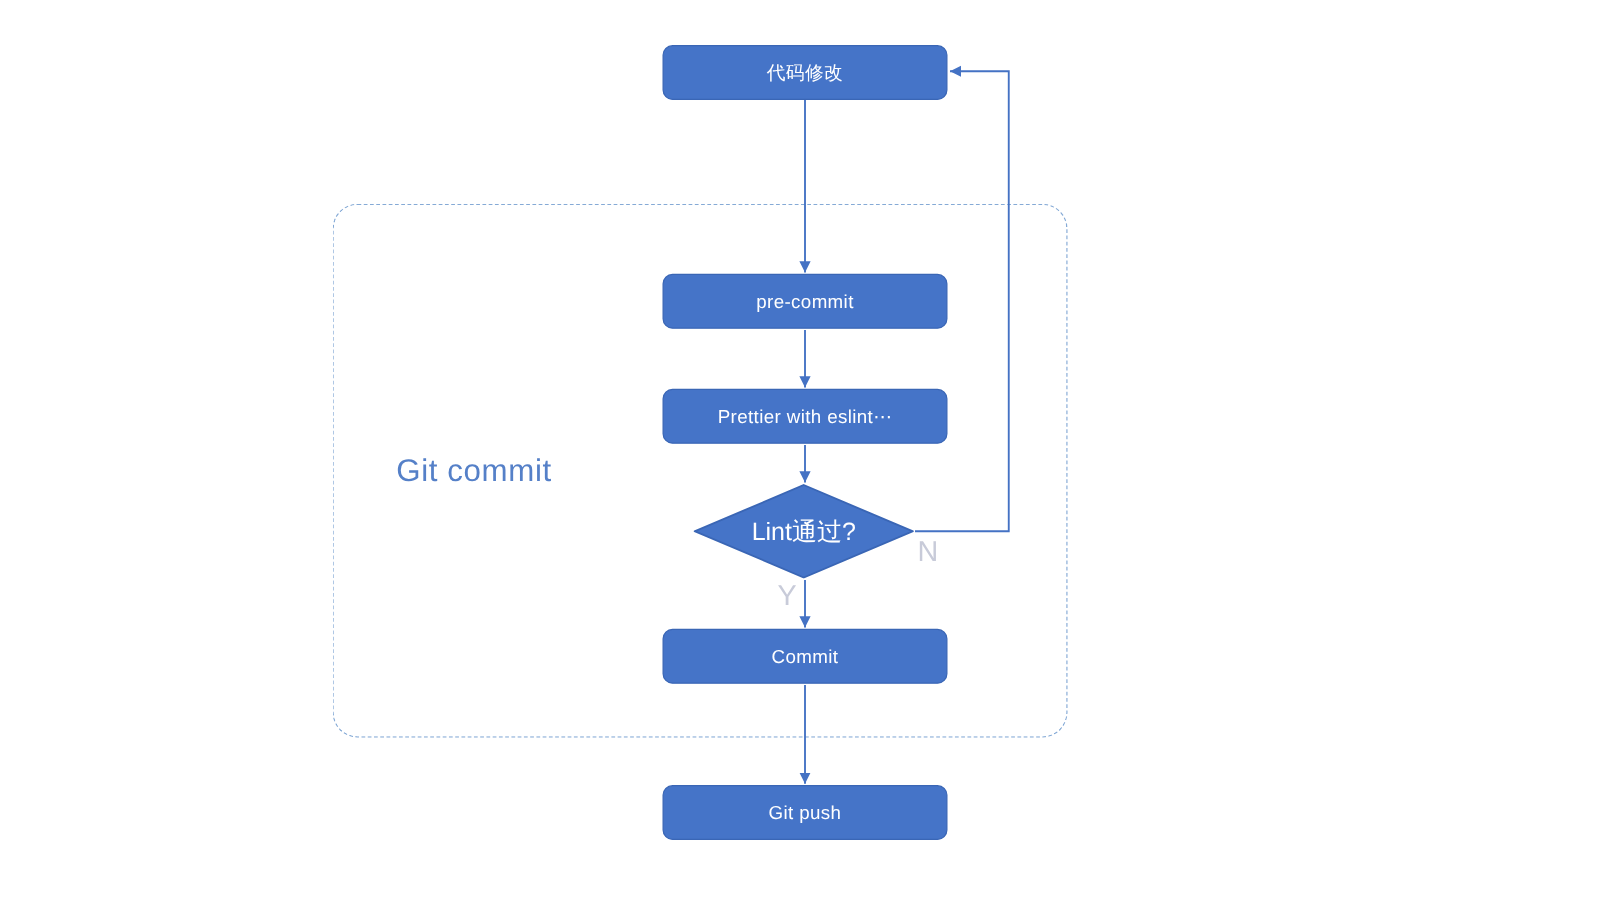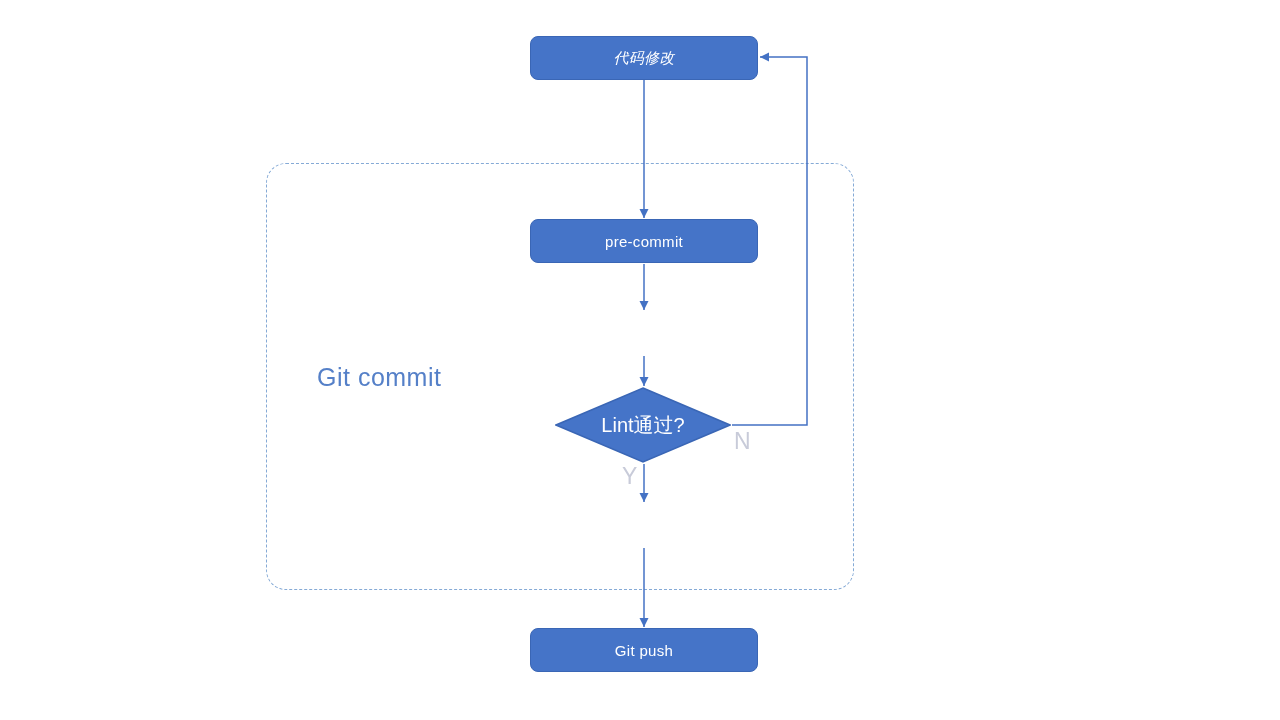--- a/index.html
+++ b/index.html
@@ -44,21 +44,21 @@
     border: 1.5px solid #3A66B5;
     border-radius: 8px;
     display: flex;
     align-items: center;
     justify-content: center;
     color: #ffffff;
     font-size: 15px;
     letter-spacing: 0.3px;
     white-space: nowrap;
   }
-  .node-code-change  { top: 36px; font-style: italic;  }
+  .node-code-change  { top: 36px;  }
   .node-pre-commit   { top: 219px; }
   .node-prettier     { top: 311px; }
   .node-commit       { top: 503px; }
   .node-git-push     { top: 628px; }
   .diamond-wrap {
     position: absolute;
     left: 555px; top: 387px;
     width: 176px; height: 76px;
   }
   .diamond-wrap svg { display: block; }
@@ -111,28 +111,34 @@
   </svg>
 
   <div class="node node-code-change">
     <span>代码修改</span>
   </div>
 
   <div class="node node-pre-commit">
     <span>pre-commit</span>
   </div>
 
+  <div class="node node-prettier">
+    <span>Prettier with eslint⋯</span>
+  </div>
 
   <div class="diamond-wrap">
     <svg width="176" height="76" viewBox="0 0 176 76" xmlns="http://www.w3.org/2000/svg">
       <polygon points="88,1 175,38 88,75 1,38" fill="#4574C8" stroke="#3A66B5" stroke-width="1.5"></polygon>
     </svg>
     <div class="diamond-label">Lint通过?</div>
   </div>
 
+  <div class="node node-commit">
+    <span>Commit</span>
+  </div>
 
   <div class="node node-git-push">
     <span>Git push</span>
   </div>
 
   <div class="edge-label edge-label-y">Y</div>
   <div class="edge-label edge-label-n">N</div>
 
 </div>
 

